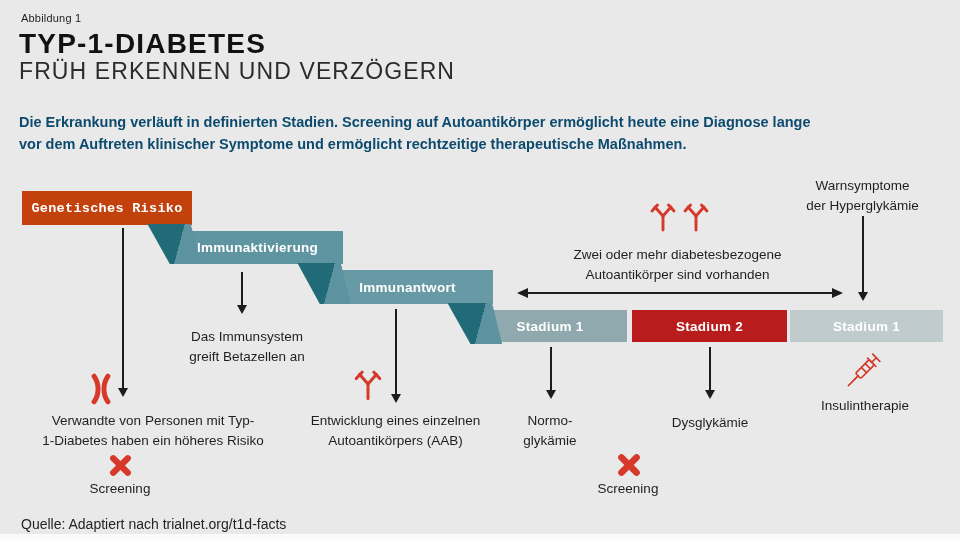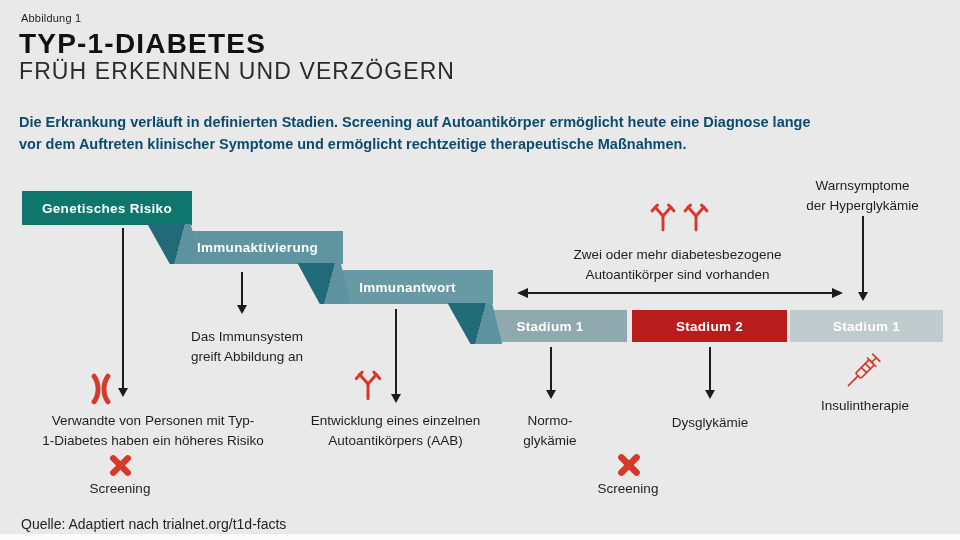--- a/index.html
+++ b/index.html
@@ -38,21 +38,21 @@
 <body>
 
 <div class="canvas">
 
   <div class="figure-label">Abbildung 1</div>
   <div class="title1">TYP-1-DIABETES</div>
   <div class="title2">FRÜH ERKENNEN UND VERZÖGERN</div>
   <div class="intro">Die Erkrankung verläuft in definierten Stadien. Screening auf Autoantikörper ermöglicht heute eine Diagnose lange
 vor dem Auftreten klinischer Symptome und ermöglicht rechtzeitige therapeutische Maßnahmen.</div>
 
-  <div class="stage" style="left: 22px; top: 191px; width: 170px; height: 34px; background: #0f766e;">
+  <div class="stage" style="left: 22px; top: 191px; width: 170px; height: 34px; background: #c2410c; font-family: Liberation Mono, monospace;">
     <span>Genetisches Risiko</span>
   </div>
   <div class="stage" style="left: 172px; top: 231px; width: 171px; height: 33px; background: rgb(94, 149, 161);">
     <span>Immunaktivierung</span>
   </div>
   <div class="stage" style="left: 322px; top: 270px; width: 171px; height: 34px; background: rgb(103, 154, 164);">
     <span>Immunantwort</span>
   </div>
   <div class="stage" style="left: 473px; top: 310px; width: 154px; height: 32px; background: rgb(143, 169, 175);">
     <span>Stadium 1</span>
@@ -74,21 +74,21 @@
   <div class="arrow-down" style="left:550px;top:347px;height:43px;"></div>
   <div class="arrow-down" style="left:709px;top:347px;height:43px;"></div>
   <div class="arrow-down" style="left:862px;top:216px;height:76px;"></div>
 
   <div class="arrow-double" style="left:528px;top:292px;width:304px;"></div>
 
   <div class="note" style="left:5px;top:411px;width:296px;">Verwandte von Personen mit Typ-
 1-Diabetes haben ein höheres Risiko</div>
   <div class="note" style="left:50px;top:479px;width:140px;">Screening</div>
   <div class="note" style="left:147px;top:327px;width:200px;">Das Immunsystem
-greift Abbildung an</div>
+greift Betazellen an</div>
   <div class="note" style="left:293px;top:411px;width:205px;">Entwicklung eines einzelnen
 Autoantikörpers (AAB)</div>
   <div class="note" style="left:495px;top:411px;width:110px;">Normo-
 glykämie</div>
   <div class="note" style="left:640px;top:413px;width:140px;">Dysglykämie</div>
   <div class="note" style="left:558px;top:479px;width:140px;">Screening</div>
   <div class="note" style="left:540px;top:245px;width:275px;">Zwei oder mehr diabetesbezogene
 Autoantikörper sind vorhanden</div>
   <div class="note" style="left:780px;top:176px;width:165px;">Warnsymptome
 der Hyperglykämie</div>

